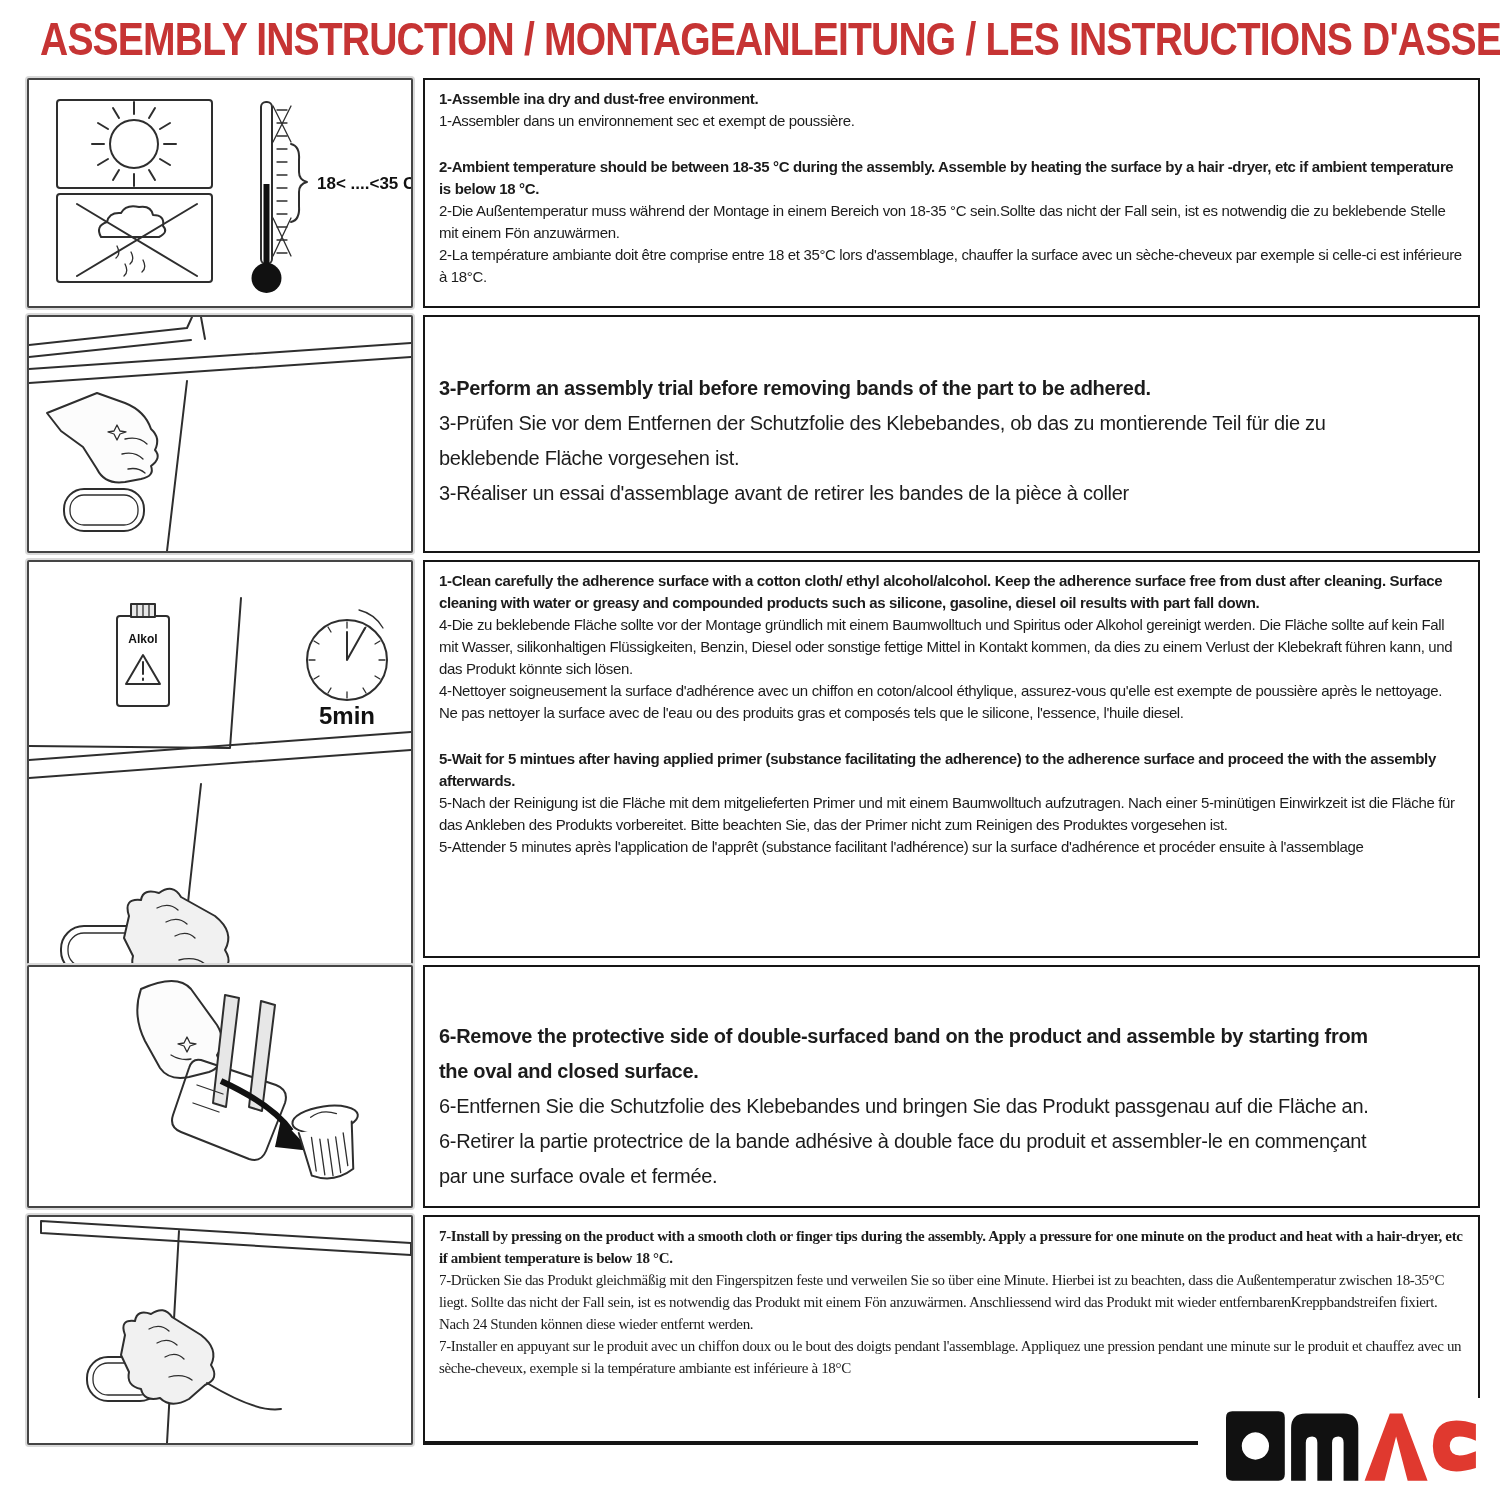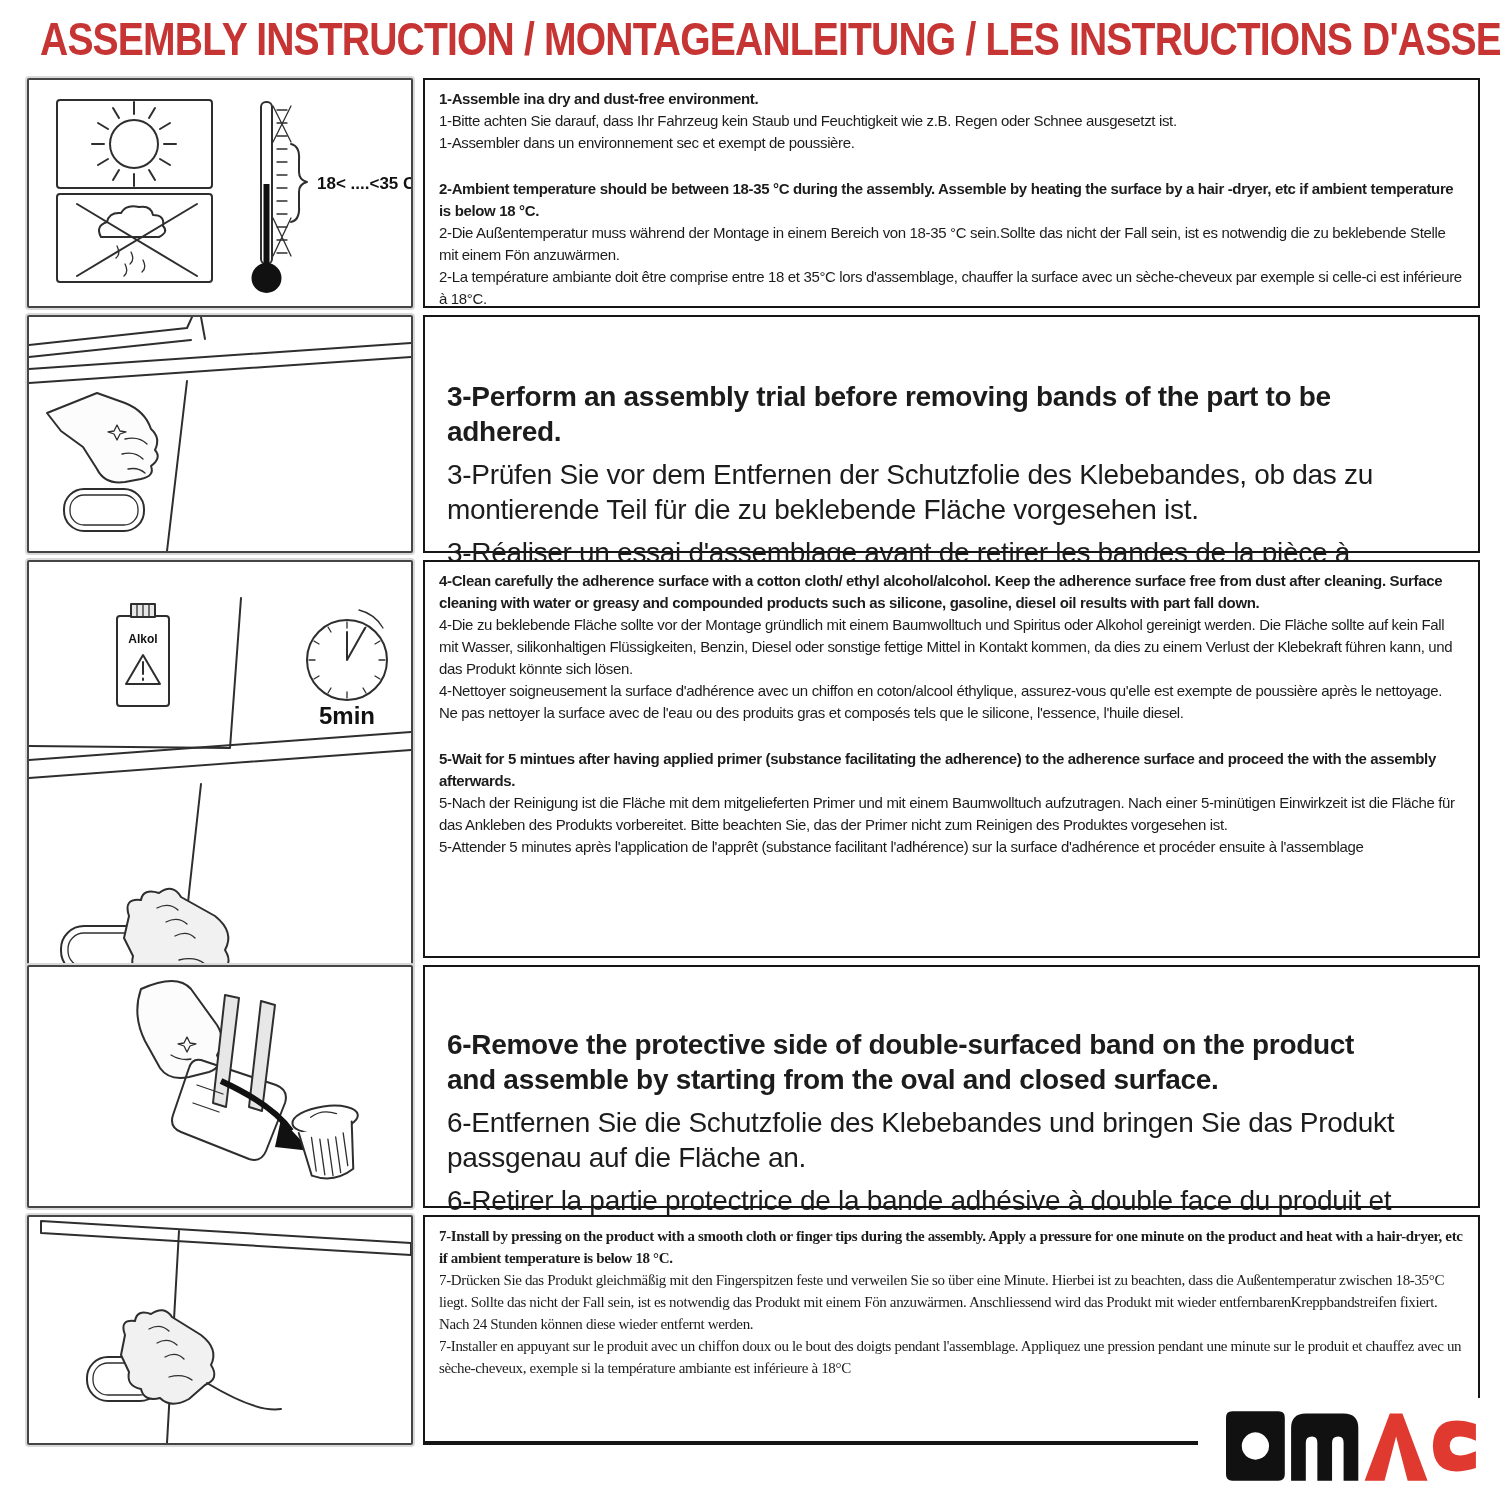--- a/index.html
+++ b/index.html
@@ -17,21 +17,21 @@
   #ill4{top:965px;height:243px;}
   #ill5{top:1215px;height:230px;}
   .text-box{position:absolute;left:423px;width:1057px;border:2px solid #151515;background:#fff;
             box-sizing:border-box;padding:8px 14px;}
   #txt1{top:78px;height:230px;}
   #txt2{top:315px;height:238px;padding-top:54px;}
   #txt3{top:560px;height:398px;}
   #txt4{top:965px;height:243px;padding-top:52px;}
   #txt5{top:1215px;height:230px;border-bottom-width:4px;font-family:Liberation Serif, serif;}
   .small p{font-size:15px;line-height:22px;margin:0;letter-spacing:-.35px;}
-  .large p{font-size:28px;line-height:35px;margin:8px;letter-spacing:-.3px;max-width:960px;}
+  .large p{font-size:20px;line-height:35px;margin:0;letter-spacing:-.3px;max-width:960px;}
   .en{font-weight:bold;}
   .block + .block{margin-top:24px;}
   .lineart{stroke:#2e2e2e;fill:none;stroke-width:2;stroke-linecap:round;stroke-linejoin:round;}
   .thin{stroke-width:1.3;}
   .handfill{fill:#fcfcfc;}
   .clothfill{fill:#f1f1f1;}
   .grayfill{fill:#e7e7e7;}
   .svg-label{font-family:"Liberation Sans",sans-serif;font-weight:bold;fill:#111;}
   .logo-wrap{position:absolute;left:1198px;top:1398px;width:292px;height:96px;background:#fff;
              display:flex;align-items:center;justify-content:flex-end;padding-right:12px;
@@ -67,21 +67,20 @@
         <path class="thin" d="M244,26 L262,62 M262,26 L244,62 M244,138 L262,176 M262,138 L244,176"></path>
         <path d="M262,64 Q271,66 270,80 L270,92 Q270,100 278,102 Q270,104 270,112 L270,126 Q271,140 262,142" fill="none"></path>
       </g>
       <text class="svg-label" x="288" y="109" font-size="17">18&lt; ....&lt;35 C</text>
     </svg>
   </div>
 
   <div class="text-box small" id="txt1">
     <div class="block">
       <p class="en">1-Assemble ina dry and dust-free environment.</p>
-      <p>1-Bitte achten Sie darauf, dass Ihr Fahrzeug kein Staub und Feuchtigkeit wie z.B. Regen oder Schnee ausgesetzt ist.</p>
       <p>1-Assembler dans un environnement sec et exempt de poussière.</p>
     </div>
     <div class="block">
       <p class="en">2-Ambient temperature should be between 18-35 °C  during the assembly. Assemble by heating the surface by a hair -dryer, etc if ambient temperature is below 18 °C.</p>
       <p>2-Die Außentemperatur muss während der Montage in einem Bereich von 18-35 °C  sein.Sollte das nicht der Fall sein, ist es notwendig die zu beklebende Stelle mit einem Fön anzuwärmen.</p>
       <p>2-La température ambiante doit être comprise entre 18 et 35°C lors d'assemblage, chauffer la surface avec un sèche-cheveux par exemple si celle-ci est inférieure à 18°C.</p>
     </div>
   </div>
 
   <div class="ill-box" id="ill2">
@@ -142,21 +141,21 @@
       <g class="lineart">
         <path class="clothfill" d="M100,318 Q94,300 112,302 Q114,290 130,295 Q144,285 152,299 L186,318 Q206,334 196,352 Q206,368 188,375 L170,390 Q150,400 138,388 Q120,392 117,378 Q100,374 104,358 L95,340 Z"></path>
         <path class="thin" d="M128,310 Q140,304 149,312 M137,324 Q149,318 158,326 M146,338 Q158,332 166,340 M150,362 Q166,358 176,366"></path>
         <path d="M192,372 Q240,398 268,392"></path>
       </g>
     </svg>
   </div>
 
   <div class="text-box small" id="txt3">
     <div class="block">
-      <p class="en">4-Clean carefully the adherence surface with a cotton cloth/ ethyl alcohol/alcohol. Keep the adherence surface free from dust after cleaning. Surface cleaning with water or greasy and compounded products such as silicone, gasoline, diesel oil results with part fall down.</p>
+      <p class="en">1-Clean carefully the adherence surface with a cotton cloth/ ethyl alcohol/alcohol. Keep the adherence surface free from dust after cleaning. Surface cleaning with water or greasy and compounded products such as silicone, gasoline, diesel oil results with part fall down.</p>
       <p>4-Die zu beklebende Fläche sollte vor der Montage gründlich mit einem Baumwolltuch und Spiritus oder Alkohol gereinigt werden. Die Fläche sollte auf kein Fall mit Wasser, silikonhaltigen Flüssigkeiten, Benzin, Diesel oder sonstige fettige Mittel in Kontakt kommen, da dies zu einem Verlust der Klebekraft führen kann, und das Produkt könnte sich lösen.</p>
       <p>4-Nettoyer soigneusement la surface d'adhérence avec un chiffon en coton/alcool éthylique, assurez-vous qu'elle est exempte de poussière après le nettoyage. Ne pas nettoyer la surface avec de l'eau ou des produits gras et composés tels que le silicone, l'essence, l'huile diesel.</p>
     </div>
     <div class="block">
       <p class="en">5-Wait for 5 mintues after having applied primer (substance facilitating the adherence) to the adherence surface and proceed the with the assembly afterwards.</p>
       <p>5-Nach der Reinigung ist die Fläche mit dem mitgelieferten Primer und mit einem Baumwolltuch aufzutragen. Nach einer 5-minütigen Einwirkzeit ist die Fläche für das Ankleben des Produkts vorbereitet. Bitte beachten Sie, das der Primer nicht zum Reinigen des Produktes vorgesehen ist.</p>
       <p>5-Attender 5 minutes après l'application de l'apprêt (substance facilitant l'adhérence) sur la surface d'adhérence et procéder ensuite à l'assemblage</p>
     </div>
   </div>
 

